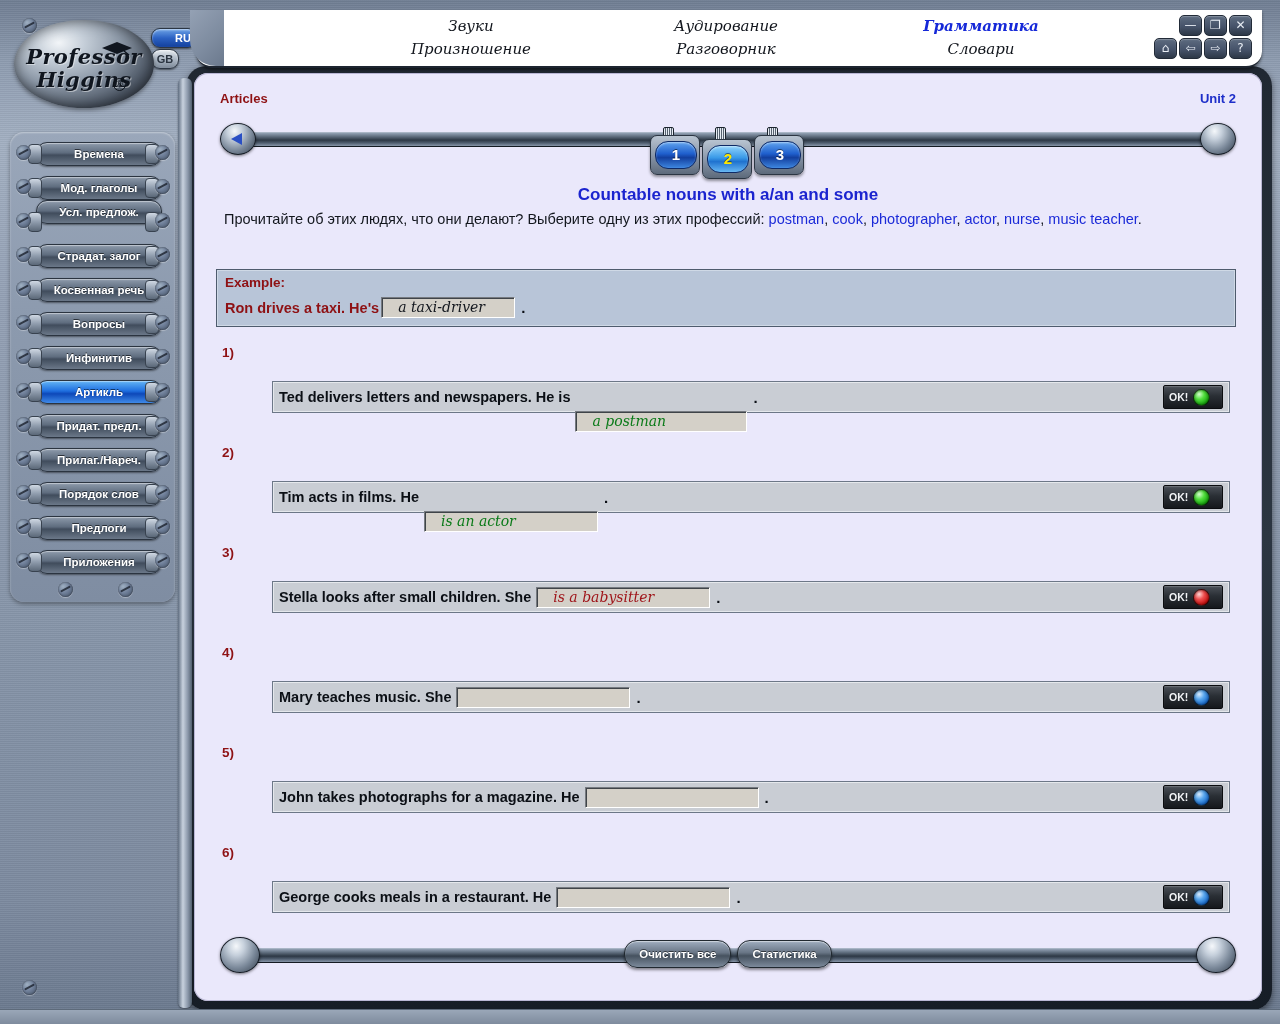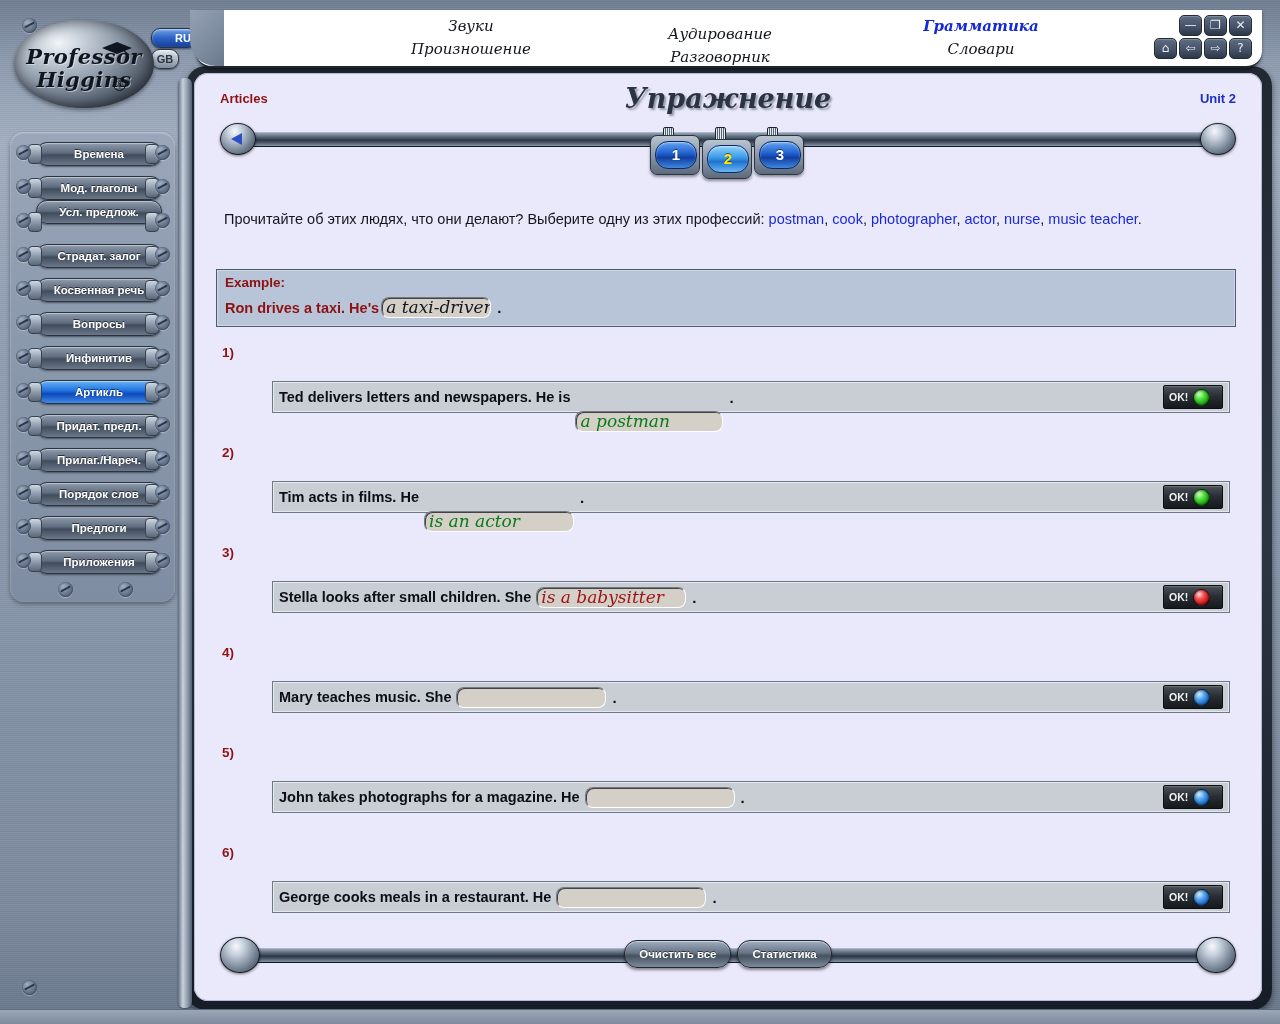--- a/index.html
+++ b/index.html
@@ -75,21 +75,21 @@
     border-bottom-left-radius:26px;
   }
   .menu-grid{position:absolute;left:150px;top:5px;width:760px;height:48px;}
   .menu-item{
     position:absolute;text-align:center;
     font-family:"DejaVu Serif",serif;font-style:italic;font-size:15px;
     color:#11151c;white-space:nowrap;cursor:pointer;
   }
   .menu-item.active{color:#1528d8;font-weight:bold;}
   .m-r0{top:2px;} .m-r1{top:25px;}
-  .m-c0{left:0;width:250px;} .m-c1{left:249px;width:250px;margin-top:8px;} .m-c2{left:510px;width:250px;}
+  .m-c0{left:0;width:250px;} .m-c1{left:255px;width:250px;} .m-c2{left:510px;width:250px;}
 
   .wincontrols{position:absolute;right:4px;top:4px;width:106px;height:48px;}
   .wc{position:absolute;width:21px;height:19px;border-radius:5px;
     background:linear-gradient(to bottom,#5e6c80 0%,#46536a 55%,#2d3847 100%);
     border:1px solid #222b38;
     box-shadow:inset 0 1px 1px rgba(255,255,255,.25);
     color:#e9eef5;font-size:12px;line-height:18px;text-align:center;cursor:pointer;
     font-family:"DejaVu Sans",sans-serif;}
   .wc.r0{top:1px;} .wc.r1{top:24px;}
   .wc.p0{left:2px;} .wc.p1{left:27px;} .wc.p2{left:52px;} .wc.p3{left:77px;}
@@ -198,22 +198,22 @@
     box-shadow:inset 0 0 0 1px #e5e8ec;
     display:flex;align-items:center;}
   .q-text{font-size:14.5px;font-weight:bold;color:#0b0f15;margin-left:6px;white-space:nowrap;
     display:flex;align-items:center;}
   .fld{
     display:inline-block;height:19px;line-height:19px;
     background:#d4d0c8;
     border-top:1px solid #767a80;border-left:1px solid #767a80;
     border-right:1px solid #ffffff;border-bottom:1px solid #ffffff;
     box-shadow:inset 1px 1px 0 #3f4449;
-    font-family:"DejaVu Serif",serif;font-style:italic;font-size:17px;font-weight:normal;
-    padding:0 4px;margin:0 2px;vertical-align:middle;overflow:hidden;white-space:nowrap;border-radius:8px;
+    font-family:"DejaVu Serif",serif;font-style:italic;font-size:14px;font-weight:normal;
+    padding:0 16px;margin:0 2px;vertical-align:middle;overflow:hidden;white-space:nowrap;
   }
   .fld.ok{color:#0a7a18;margin-top:48px;}
   .fld.bad{color:#9e1217;}
   .fld.ex{color:#12161d;}
   .dot{margin-left:4px;font-size:15px;font-weight:bold;color:#0b0f15;}
 
   .okbtn{
     position:absolute;right:6px;top:3px;width:58px;height:22px;
     background:linear-gradient(to bottom,#4b5158 0%,#2a2f35 45%,#15181c 100%);
     border:1px solid #0a0c0f;border-radius:2px;
@@ -359,21 +359,20 @@
     <div class="screw" style="left: 48px; top: 450px;"></div>
     <div class="screw" style="left: 108px; top: 450px;"></div>
   </div>
 
 <div class="vbar"></div>
 
 <div class="frame-outer">
   <div class="frame-inner">
 
     <div class="hdr-left">Articles</div>
-    <div class="hdr-title">Упражнение</div>
     <div class="hdr-right">Unit 2</div>
 
     <div class="rail">
       <div class="rail-bar"></div>
       <div class="ridge" style="left:443px;"></div>
       <div class="ridge" style="left:495px;"></div>
       <div class="ridge" style="left:547px;"></div>
       <div class="rail-knob left">
         <div class="arrow-left"></div>
       </div>
@@ -385,20 +384,21 @@
           <div class="tabbtn">1</div>
         </div>
         <div class="tabhold" style="left: 508px; top: 4px;">
           <div class="tabbtn cur">2</div>
         </div>
         <div class="tabhold" style="left: 560px; top: 0px;">
           <div class="tabbtn">3</div>
         </div>
       </div>
 
+    <div class="ex-title">Countable nouns with a/an and some</div>
     <div class="ex-desc" id="instruction"><span>Прочитайте об этих людях, что они делают? Выберите одну из этих профессий: </span><span class="prof">postman</span>, <span class="prof">cook</span>, <span class="prof">photographer</span>, <span class="prof">actor</span>, <span class="prof">nurse</span>, <span class="prof">music teacher</span><span>.</span></div>
 
     <div class="example-box">
       <div class="lab">Example:</div>
       <div class="sent">
         <span>Ron drives a taxi. He's</span>
         <span class="fld ex" style="width:100px;">a taxi-driver</span>
         <span class="dot">.</span>
       </div>
     </div>

